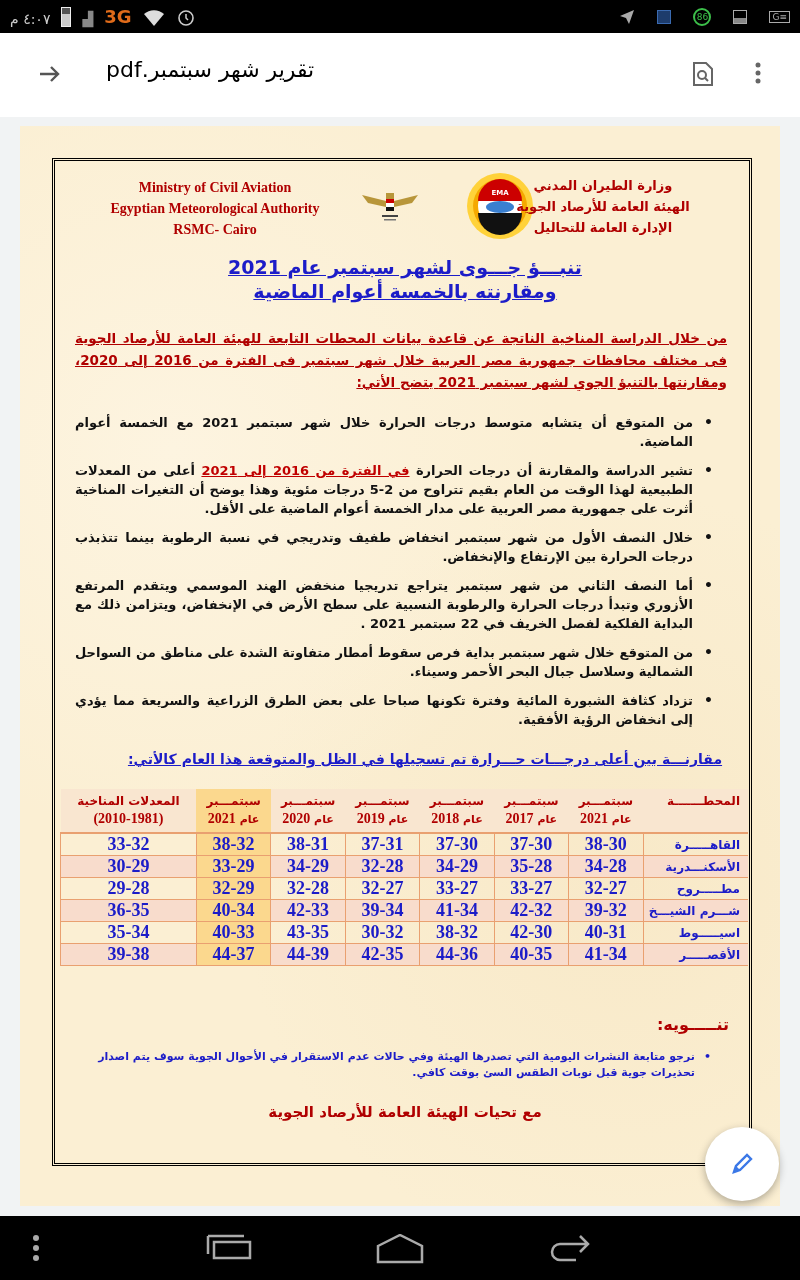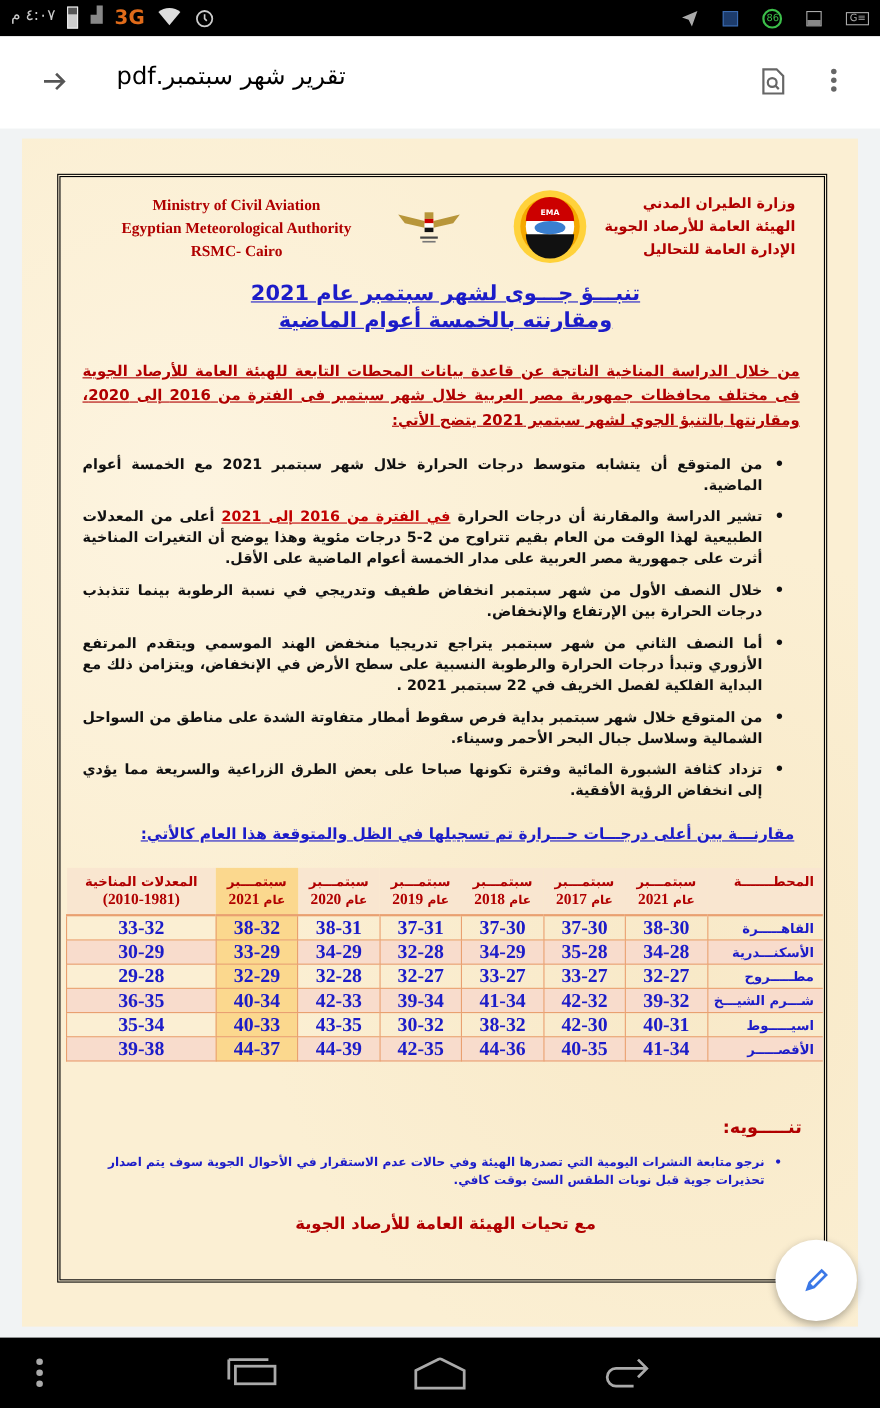--- a/index.html
+++ b/index.html
@@ -1,33 +1,33 @@
 <!DOCTYPE html>
 <html><head>
 <meta charset="utf-8">
 <style>
 *{box-sizing:border-box;margin:0;padding:0}
 body{width:800px;height:1280px;background:#f1f3f4;font-family:"DejaVu Sans",sans-serif;position:relative;overflow:hidden}
 .statusbar{position:absolute;top:0;left:0;width:800px;height:33px;background:#000;color:#ddd;display:flex;align-items:center;padding:0 10px;font-size:14px}
-.statusbar .left{display:flex;align-items:flex-start;gap:11px}
+.statusbar .left{display:flex;align-items:flex-end;gap:11px}
 .statusbar .right{margin-left:auto;display:flex;align-items:center;gap:22px}
 .sb-ic{display:inline-block;color:#bbb;font-size:13px}
 .batt{width:10px;height:20px;background:#ccc;border:1px solid #eee;position:relative}
 .batt:before{content:"";position:absolute;top:0;left:0;right:0;height:6px;background:#555}
 .sig{font-size:18px;color:#e06b1a;font-weight:bold}
 .circle86{width:18px;height:18px;border-radius:50%;border:2px solid #3cbf4a;color:#3cbf4a;font-size:9px;display:flex;align-items:center;justify-content:center}
 .appbar{position:absolute;top:33px;left:0;width:800px;height:84px;background:#fff;display:flex;align-items:center}
 .back{position:absolute;left:36px;top:28px;font-size:24px;color:#555}
 .title{position:absolute;left:106px;top:24px;font-size:22px;color:#000000;direction:rtl;unicode-bidi:plaintext}
 .tb-icon{position:absolute;top:28px;font-size:22px;color:#666}
 .docarea{position:absolute;top:117px;left:0;width:800px;height:1100px;background:#f1f3f4}
 .page{position:absolute;left:20px;top:9px;width:760px;height:1080px;background:#fbefd3;background-image:radial-gradient(circle at 20% 30%,#fdf4e0 0,transparent 40%),radial-gradient(circle at 80% 70%,#f8e9c8 0,transparent 40%)}
 .frame{position:absolute;left:32px;top:32px;width:700px;height:1008px;border:3px double #000}
 .hdr-en{position:absolute;left:40px;top:16px;width:240px;text-align:center;font-family:"Liberation Serif",serif;font-weight:bold;color:#b00000;font-size:14px;line-height:21px}
-.hdr-ar{position:absolute;right:26px;top:14px;width:240px;text-align:right;direction:rtl;font-family:"DejaVu Sans",sans-serif;font-weight:bold;color:#b00000;font-size:13px;line-height:21px}
+.hdr-ar{position:absolute;right:26px;top:14px;width:240px;text-align:center;direction:rtl;font-family:"DejaVu Sans",sans-serif;font-weight:bold;color:#b00000;font-size:13px;line-height:21px}
 .logo1{position:absolute;left:305px;top:24px;width:60px;height:40px}
 .logo2{position:absolute;left:410px;top:10px;width:70px;height:70px}
 .maintitle{position:absolute;left:0;width:700px;top:94px;text-align:center;direction:rtl;color:#1c1cc8;font-weight:bold;font-size:19px;line-height:24px}
 .maintitle span{text-decoration:underline}
 .intro{position:absolute;left:20px;width:652px;top:166px;direction:rtl;text-align:justify;color:#b00000;font-weight:bold;font-size:13.5px;line-height:22px;text-decoration:underline}
 .bullets{position:absolute;left:20px;width:640px;top:252px;direction:rtl;list-style:none}
 .bullets li{position:relative;padding-right:22px;font-size:13px;font-weight:bold;color:#111;line-height:19px;margin-bottom:10px;text-align:justify}
 .bullets li:before{content:"•";position:absolute;right:2px;top:0;font-size:14px}
 .red-u{color:#c00000;text-decoration:underline}
 .cmp-title{position:absolute;left:0;width:700px;top:590px;direction:rtl;text-align:center;color:#1c1cc8;font-weight:bold;font-size:14px;text-decoration:underline;padding-left:40px}

